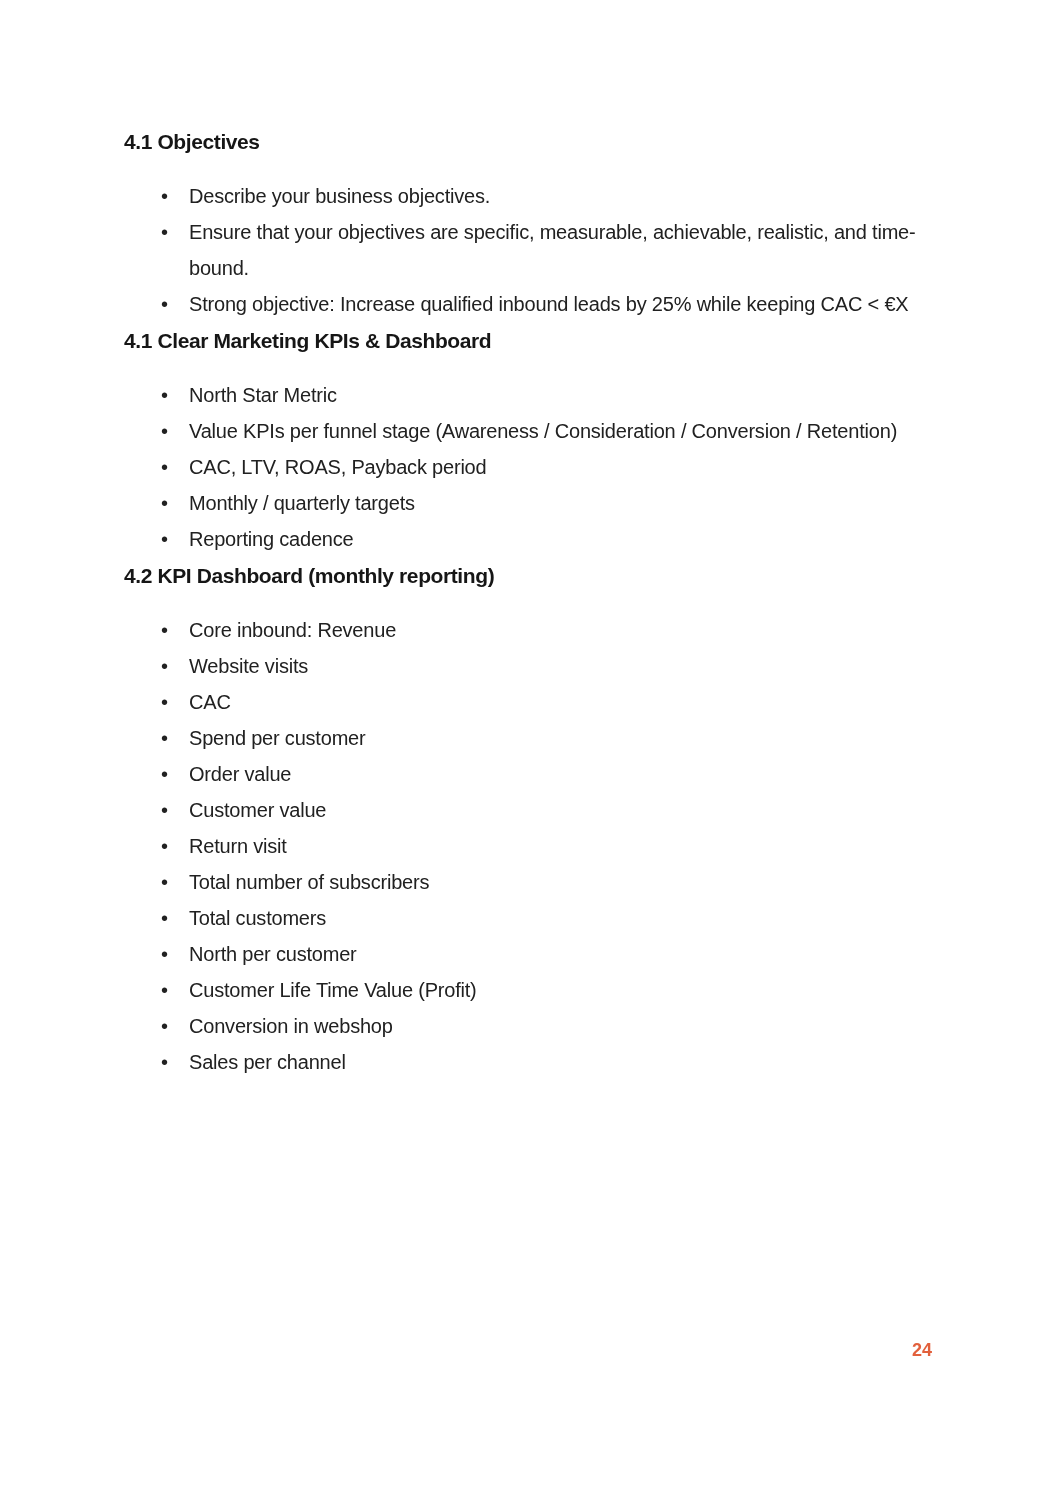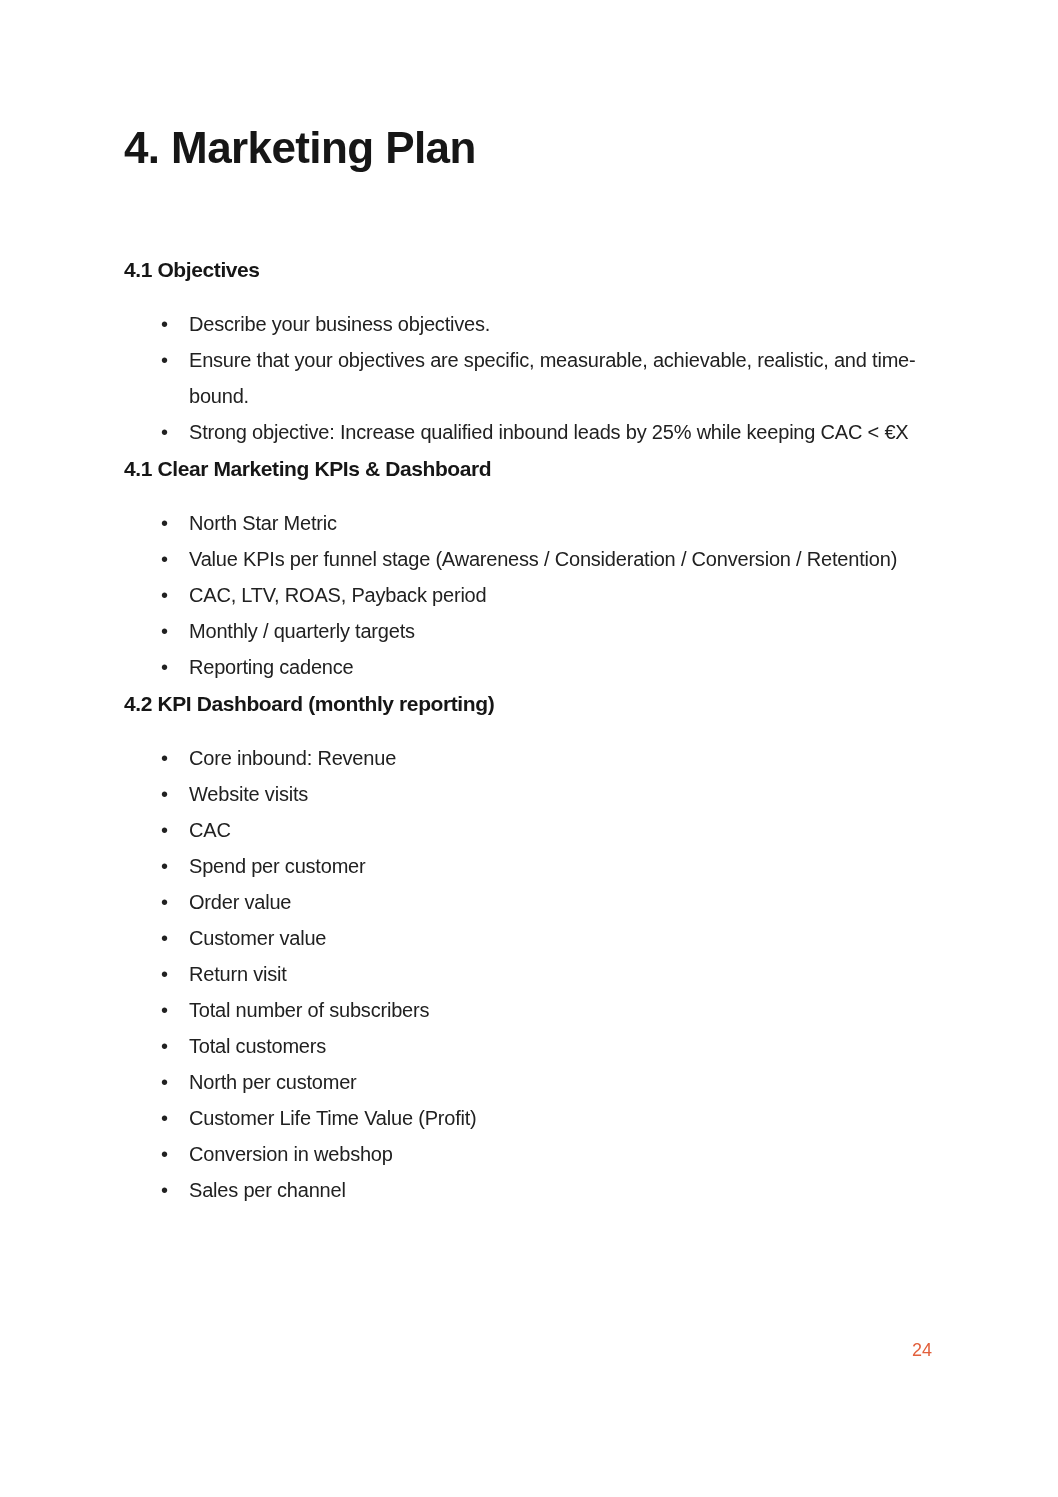--- a/index.html
+++ b/index.html
@@ -57,30 +57,29 @@
     top: 0;
     font-size: 20px;
     color: #212121;
   }
   .page-number {
     position: absolute;
     top: 1340px;
     right: 126px;
     font-size: 18px;
     line-height: 20px;
-    font-weight: 400;
+    font-weight: 700;
     text-align: right;
   }
 </style>
 </head>
 <body>
 
 <div class="page">
 
-  <h1 class="doc-title">4. Marketing Plan</h1>
 
   <section class="doc-section">
     <h2 class="section-heading">4.1 Objectives</h2>
     <ul class="bullet-list">
         <li>Describe your business objectives.</li>
         <li>Ensure that your objectives are specific, measurable, achievable, realistic, and time-bound.</li>
         <li>Strong objective: Increase qualified inbound leads by 25% while keeping CAC &lt; €X</li>
       </ul>
   </section>
 

